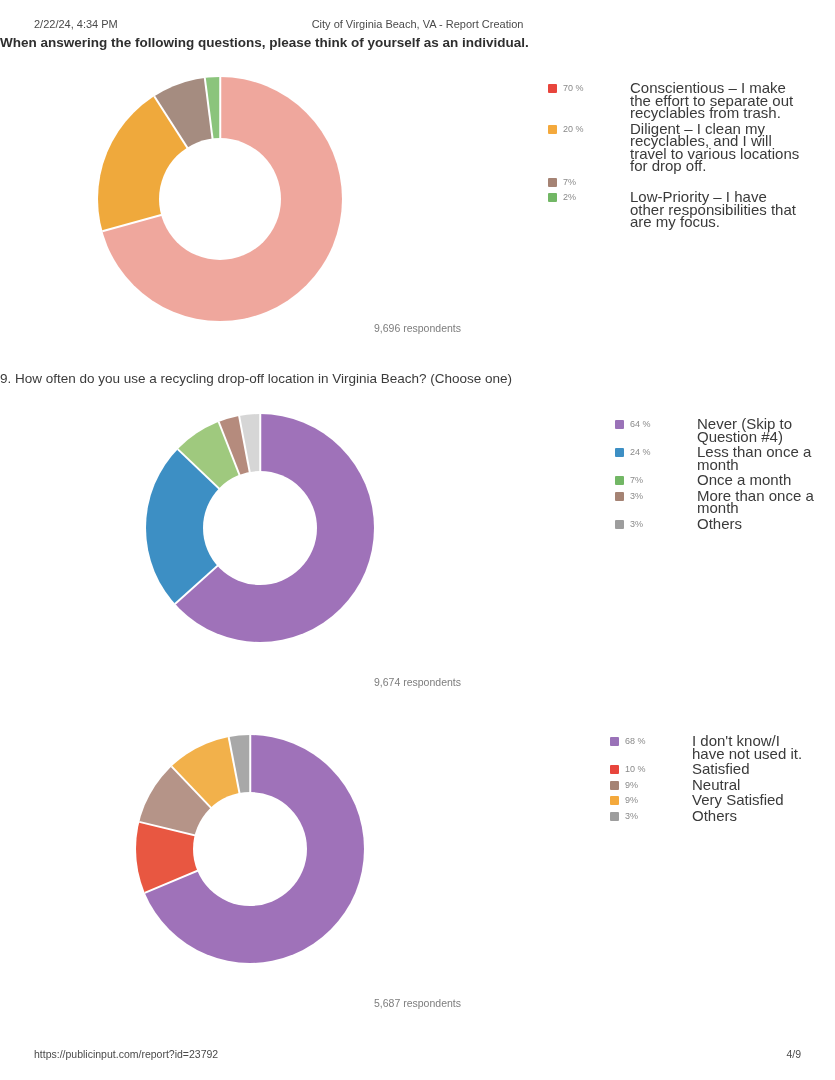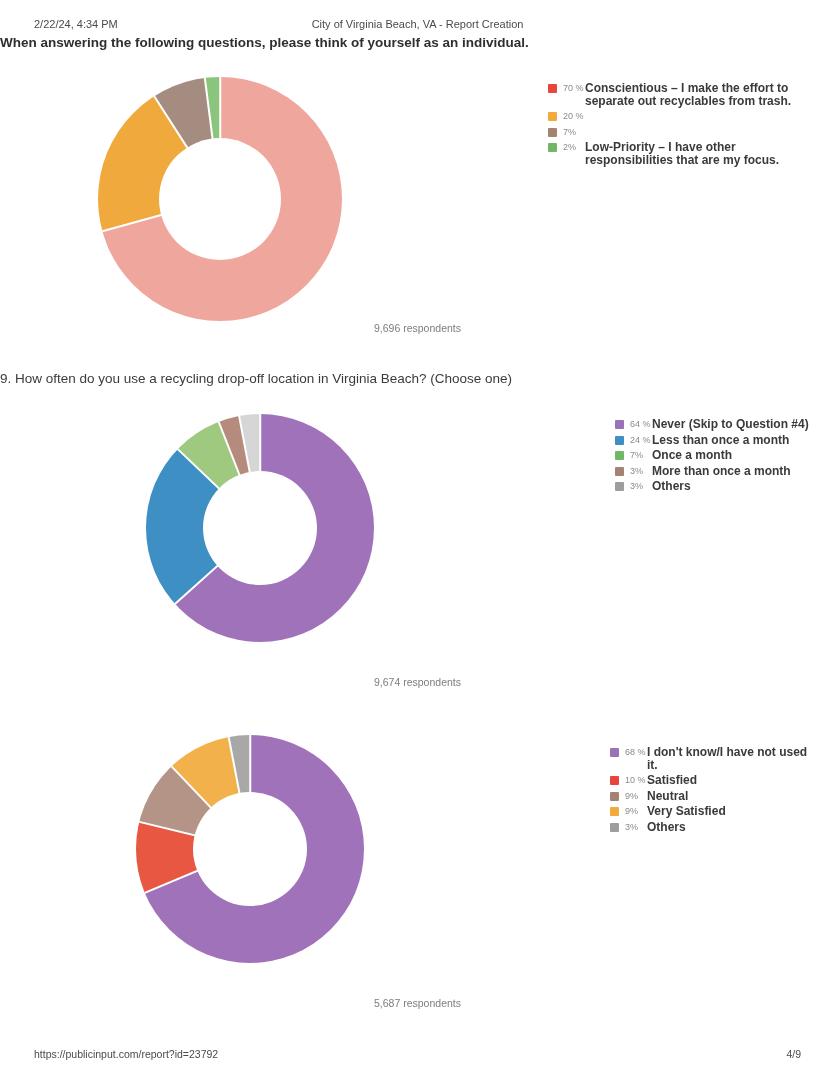--- a/index.html
+++ b/index.html
@@ -129,24 +129,25 @@
     flex: 0 0 auto;
     width: 22px;
     font-size: 9px;
     color: #8a8a8a;
     line-height: 12.5px;
     text-align: left;
     word-break: break-all;
   }
   .legend-label {
     flex: 1 1 auto;
-    font-size: 12px;
-    font-weight: bold;
+    font-size: 15px;
+    font-weight: normal;
     color: #3a3a3a;
     line-height: 12.5px;
+    margin-left: 45px;
   }
 
   
   .respondents {
     width: 835px;
     text-align: center;
     font-size: 10.5px;
     color: #7d7d7d;
   }
 </style>
@@ -175,20 +176,21 @@
     </div>
     <div class="legend" id="legend-0" style="left:548px; top:30px; width:252px;">
         <div class="legend-item">
           <span class="legend-swatch" style="background: rgb(232, 69, 60);"></span>
           <span class="legend-pct">70 %</span>
           <span class="legend-label">Conscientious – I make the effort to separate out recyclables from trash.</span>
         </div>
         <div class="legend-item">
           <span class="legend-swatch" style="background: rgb(244, 169, 60);"></span>
           <span class="legend-pct">20 %</span>
+          <span class="legend-label">Diligent – I clean my recyclables, and I will travel to various locations for drop off.</span>
         </div>
         <div class="legend-item">
           <span class="legend-swatch" style="background: rgb(165, 131, 116);"></span>
           <span class="legend-pct">7%</span>
         </div>
         <div class="legend-item">
           <span class="legend-swatch" style="background: rgb(114, 183, 101);"></span>
           <span class="legend-pct">2%</span>
           <span class="legend-label">Low-Priority – I have other responsibilities that are my focus.</span>
         </div>
@@ -250,21 +252,21 @@
       <div class="donut" id="donut-2" style="width: 228px; height: 228px; background: conic-gradient(rgb(159, 114, 185) 0deg, rgb(159, 114, 185) 247.273deg, rgb(232, 87, 65) 247.273deg, rgb(232, 87, 65) 283.636deg, rgb(181, 148, 136) 283.636deg, rgb(181, 148, 136) 316.364deg, rgb(242, 177, 75) 316.364deg, rgb(242, 177, 75) 349.091deg, rgb(168, 168, 168) 349.091deg, rgb(168, 168, 168) 360deg);">
 
       <div style="position: absolute; left: 50%; top: 0px; width: 1.5px; height: 50%; background: rgb(255, 255, 255); transform-origin: 50% 100%; transform: translateX(-50%) rotate(247.273deg);"></div>
           <div style="position: absolute; left: 50%; top: 0px; width: 1.5px; height: 50%; background: rgb(255, 255, 255); transform-origin: 50% 100%; transform: translateX(-50%) rotate(283.636deg);"></div>
           <div style="position: absolute; left: 50%; top: 0px; width: 1.5px; height: 50%; background: rgb(255, 255, 255); transform-origin: 50% 100%; transform: translateX(-50%) rotate(316.364deg);"></div>
           <div style="position: absolute; left: 50%; top: 0px; width: 1.5px; height: 50%; background: rgb(255, 255, 255); transform-origin: 50% 100%; transform: translateX(-50%) rotate(349.091deg);"></div>
           <div style="position: absolute; left: 50%; top: 0px; width: 1.5px; height: 50%; background: rgb(255, 255, 255); transform-origin: 50% 100%; transform: translateX(-50%) rotate(0deg);"></div>
           <div class="hole" style="left:57px;top:57px;width:114px;height:114px;"></div>
         </div>
     </div>
-    <div class="legend" id="legend-2" style="left:610px; top:39px; width:205px;">
+    <div class="legend" id="legend-2" style="left:610px; top:28px; width:205px;">
         <div class="legend-item">
           <span class="legend-swatch" style="background: rgb(154, 114, 184);"></span>
           <span class="legend-pct">68 %</span>
           <span class="legend-label">I don't know/I have not used it.</span>
         </div>
         <div class="legend-item">
           <span class="legend-swatch" style="background: rgb(232, 69, 60);"></span>
           <span class="legend-pct">10 %</span>
           <span class="legend-label">Satisfied</span>
         </div>

